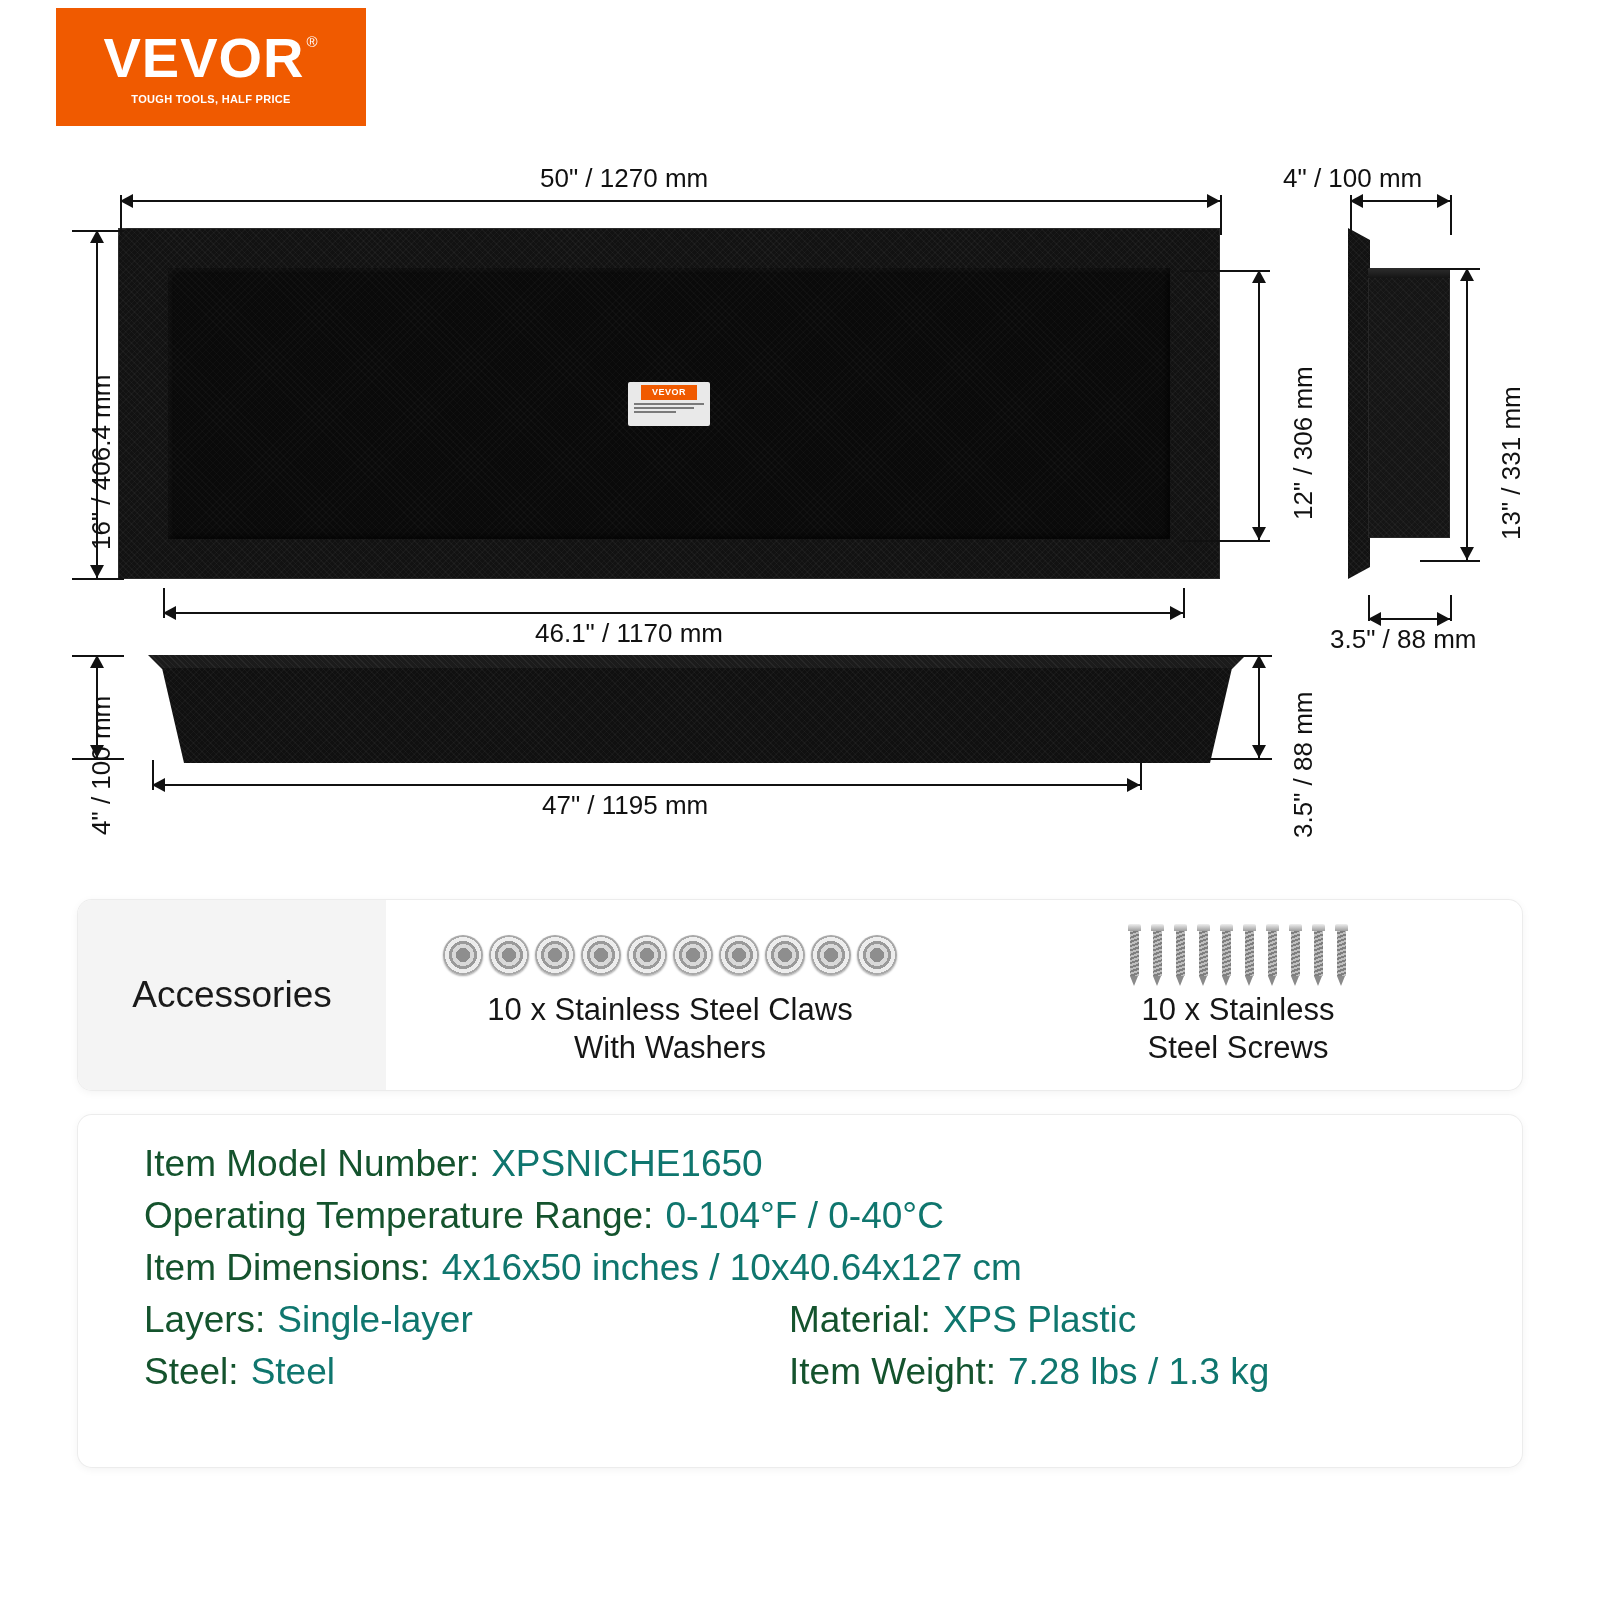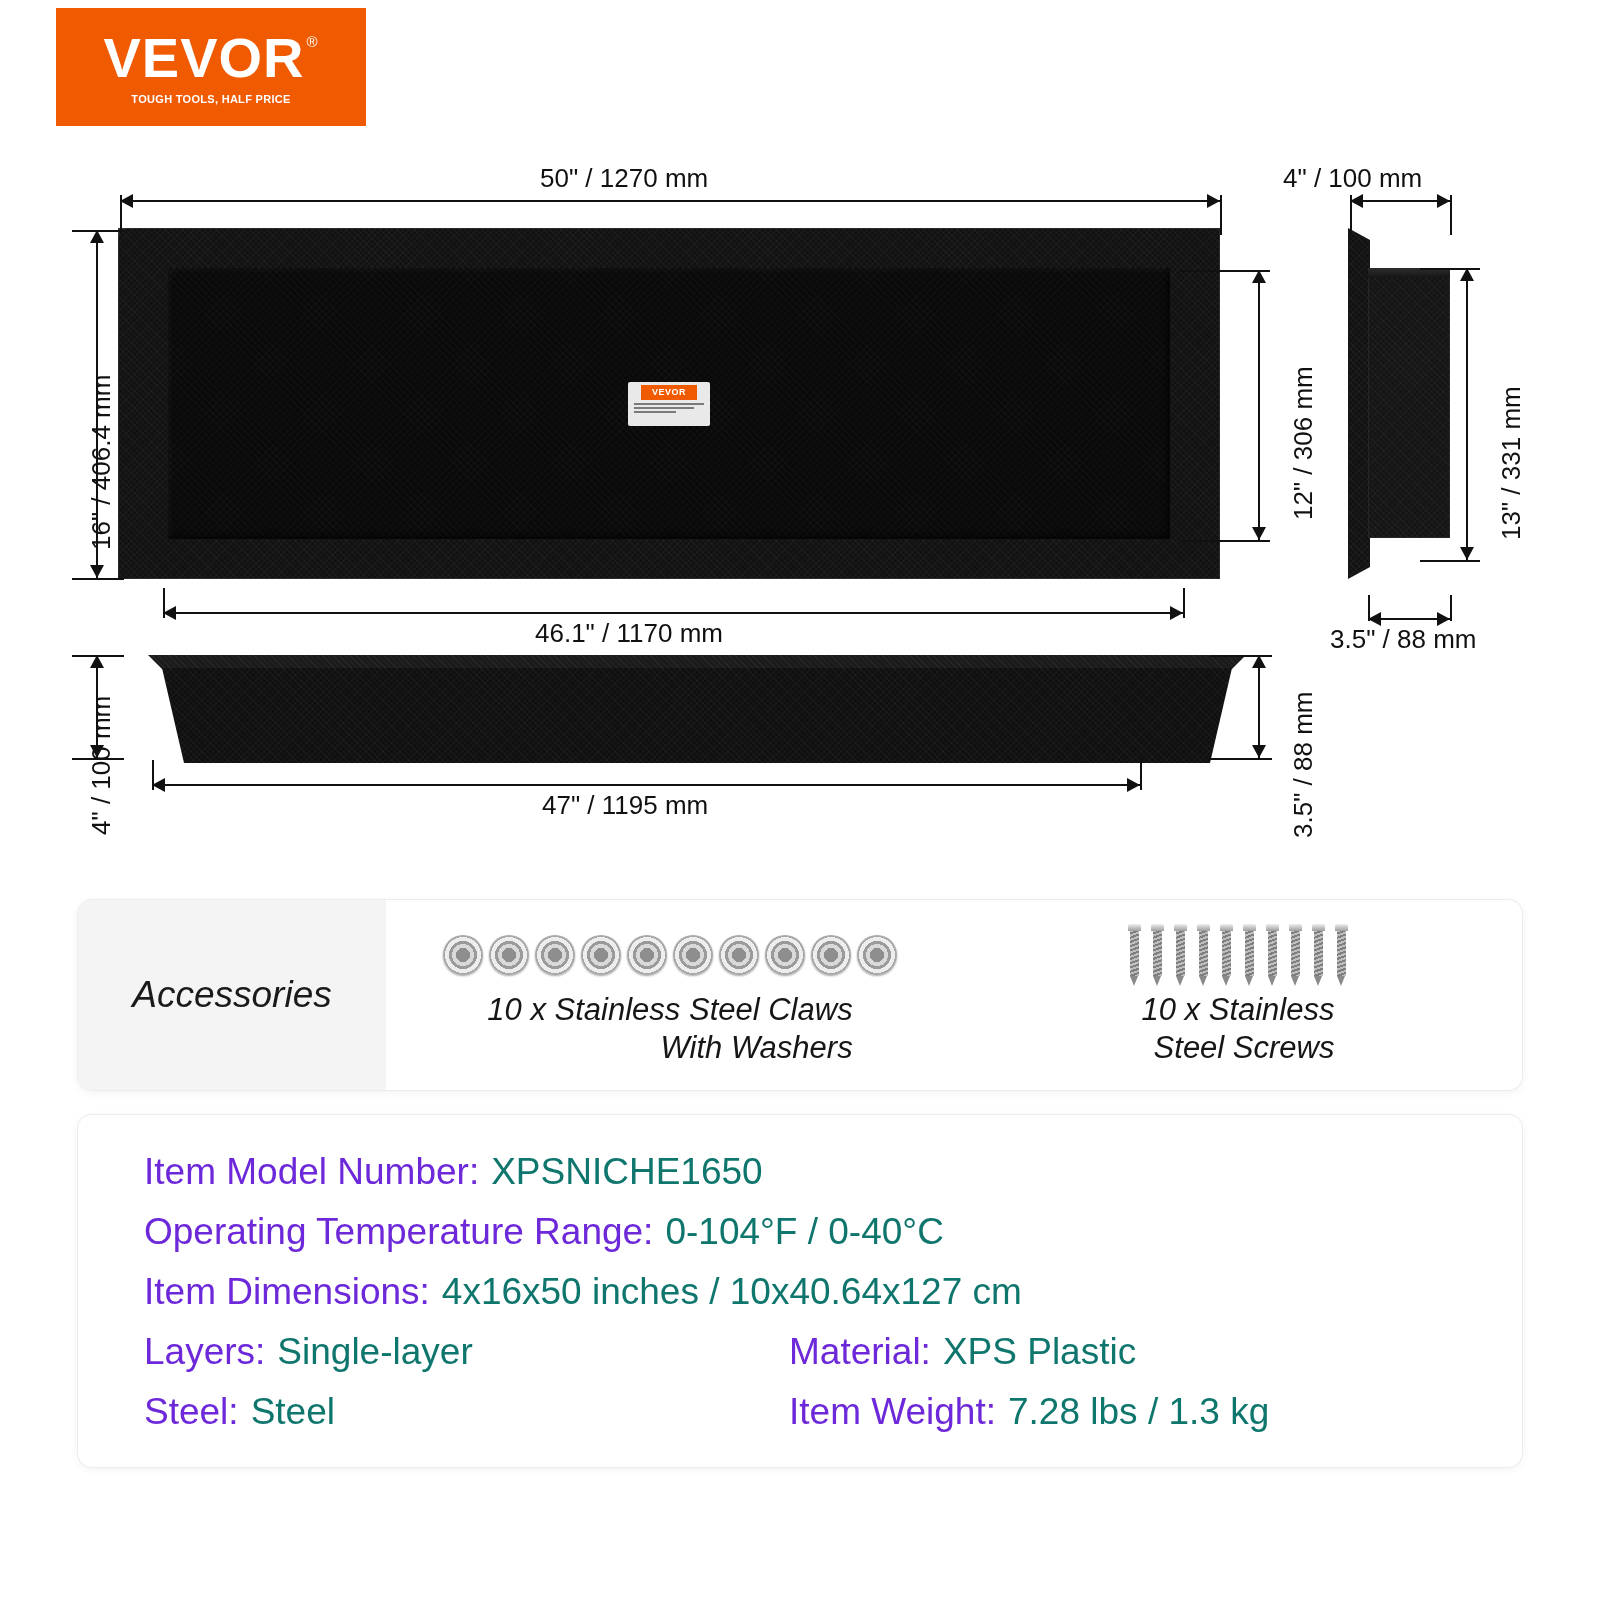--- a/index.html
+++ b/index.html
@@ -249,21 +249,20 @@
     position: absolute;
     left: 78px;
     top: 900px;
     width: 1444px;
     height: 190px;
     background: #ffffff;
     border-radius: 14px;
     box-shadow: 0 0 0 1px #ececec, 0 2px 10px rgba(0,0,0,0.06);
     display: flex;
     overflow: hidden;
-    font-style: italic;
   }
   .acc-title {
     width: 308px;
     background: #f4f4f4;
     display: flex;
     align-items: center;
     justify-content: center;
     font-size: 37px;
     color: #1a1a1a;
   }
@@ -281,21 +280,21 @@
   .acc-item .glyphs {
     height: 64px;
     display: flex;
     align-items: center;
     justify-content: center;
     gap: 6px;
   }
   .acc-item .caption {
     margin-top: 4px;
     font-size: 31px;
-    text-align: right;
+    text-align: center;
     line-height: 1.22;
     color: #161616;
   }
   .claw {
     width: 40px;
     height: 40px;
     border-radius: 50%;
     background:
       radial-gradient(circle at 50% 50%, #8e8e8e 0 7px, #d9d9d9 7px 11px, #9a9a9a 11px 14px, #ededed 14px 18px, #a8a8a8 18px 20px);
     box-shadow: 0 1px 2px rgba(0,0,0,0.35);
@@ -346,22 +345,21 @@
     align-items: baseline;
     margin-bottom: 10px;
   }
   .spec-row.two-col .cell {
     display: flex;
     align-items: baseline;
   }
   .spec-row.two-col .cell.first { width: 645px; }
   .k {
     font-size: 37px;
-    color: #6d28d9;
-    margin-top: 8px;
+    color: #14532d;
   }
   .v {
     font-size: 37px;
     color: #0f766e;
     margin-left: 12px;
   }
 </style>
 </head>
 <body>
 

